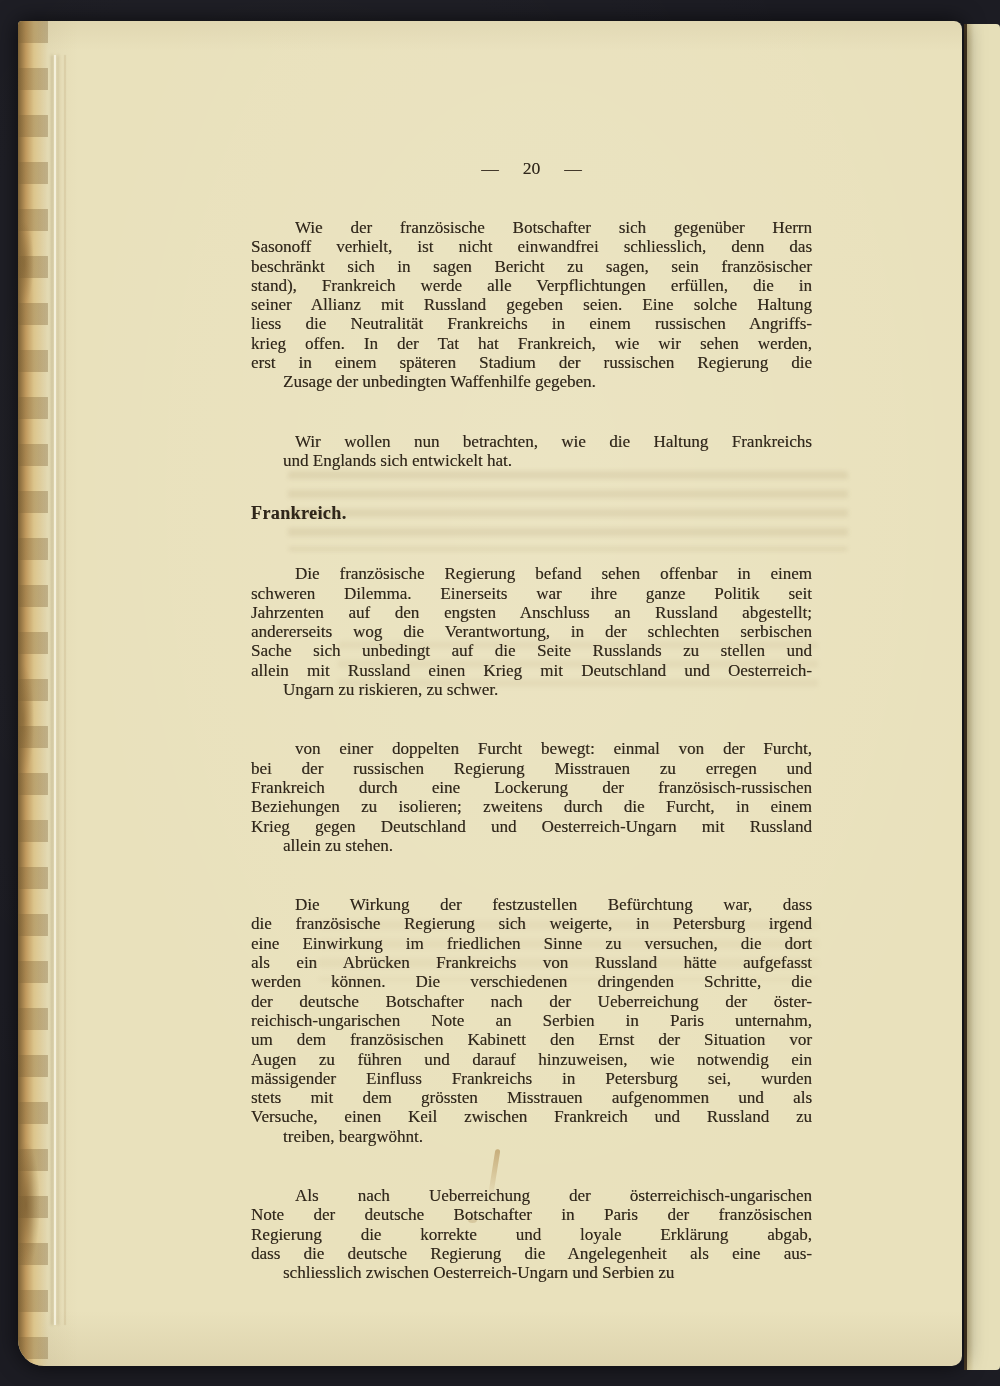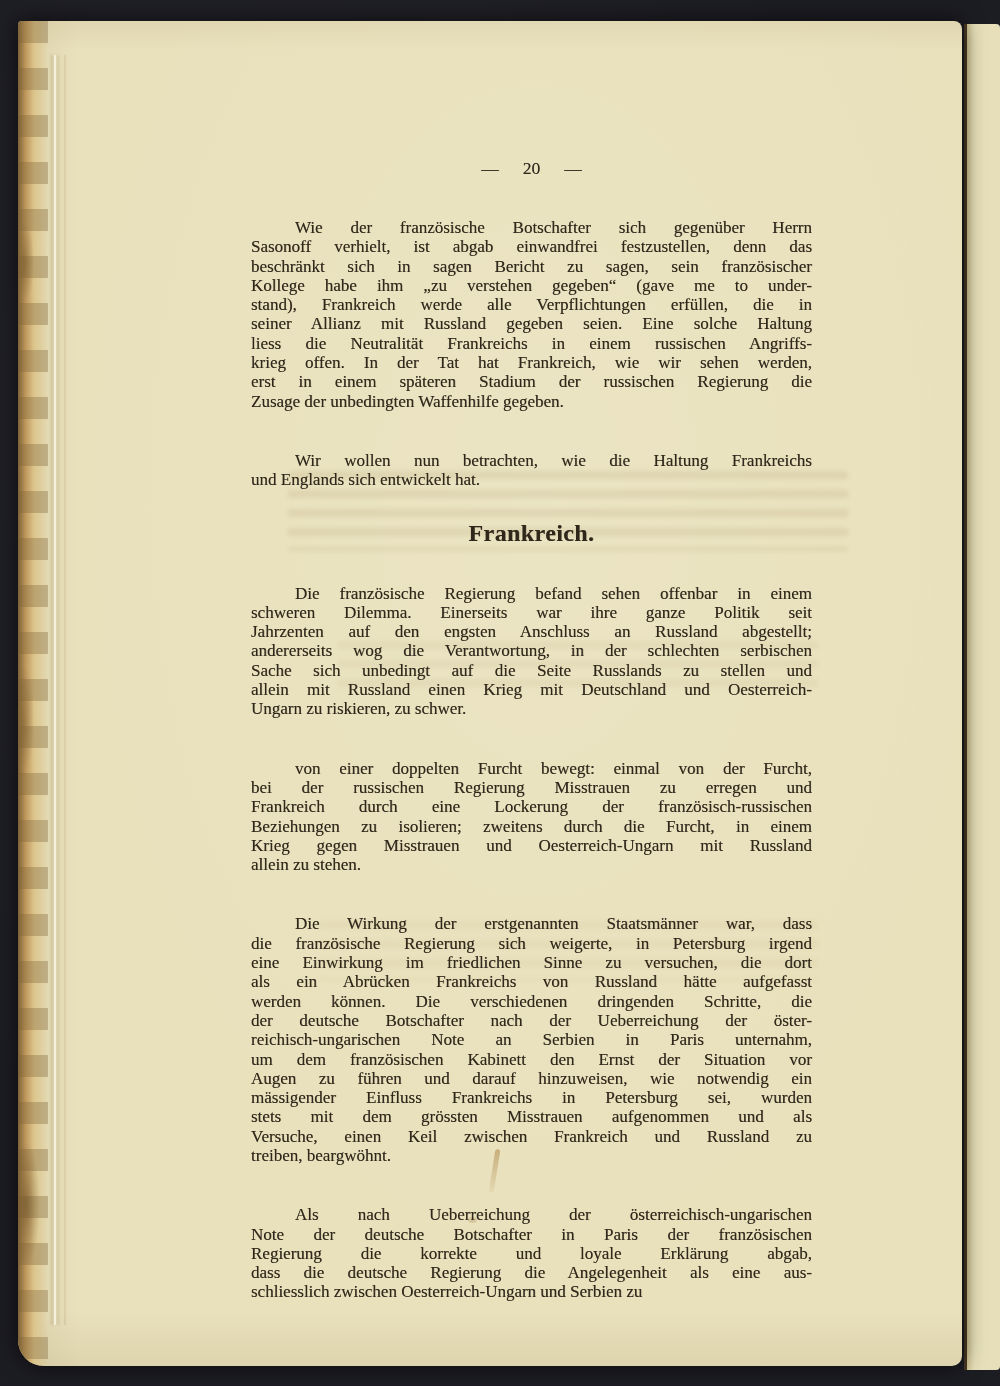--- a/index.html
+++ b/index.html
@@ -114,26 +114,26 @@
   .tline{
     line-height:19.3px;
     text-align:justify;
     text-align-last:justify;
     text-justify:inter-word;
     white-space:nowrap;
   }
   .tline.tline-last{
     text-align-last:left;
     white-space:normal;
+    margin-left:32px;
   }
   .para .tline:first-child{text-indent:44px;margin-top:40px;}
   .heading{
     margin:32px 0 5px 0;
-    text-align:center;
-    font-size:24px;
+    font-size:18px;
     font-weight:bold;
     letter-spacing:0.4px;
     line-height:22px;
   }
 </style>
 </head>
 <body>
 
 <div class="scan-bed">
 
@@ -153,23 +153,22 @@
     <div class="text-column">
 
       <div class="page-number-row">
         <span>—</span>
         <span>20</span>
         <span>—</span>
       </div>
 
       <div class="para">
           <div class="tline">Wie der französische Botschafter sich gegenüber Herrn</div>
-          <div class="tline">Sasonoff verhielt, ist abgab einwandfrei festzustellen, denn das</div>
+          <div class="tline">Sasonoff verhielt, ist nicht einwandfrei schliesslich, denn das</div>
           <div class="tline">beschränkt sich in sagen Bericht zu sagen, sein französischer</div>
-          <div class="tline">Kollege habe ihm „zu verstehen gegeben“ (gave me to under-</div>
           <div class="tline">stand), Frankreich werde alle Verpflichtungen erfüllen, die in</div>
           <div class="tline">seiner Allianz mit Russland gegeben seien. Eine solche Haltung</div>
           <div class="tline">liess die Neutralität Frankreichs in einem russischen Angriffs-</div>
           <div class="tline">krieg offen. In der Tat hat Frankreich, wie wir sehen werden,</div>
           <div class="tline">erst in einem späteren Stadium der russischen Regierung die</div>
           <div class="tline tline-last">Zusage der unbedingten Waffenhilfe gegeben.</div>
         </div>
 
       <div class="para">
           <div class="tline">Wir wollen nun betrachten, wie die Haltung Frankreichs</div>
@@ -186,26 +185,26 @@
           <div class="tline">Sache sich unbedingt auf die Seite Russlands zu stellen und</div>
           <div class="tline">allein mit Russland einen Krieg mit Deutschland und Oesterreich-</div>
           <div class="tline tline-last">Ungarn zu riskieren, zu schwer.</div>
         </div>
 
       <div class="para">
           <div class="tline">von einer doppelten Furcht bewegt: einmal von der Furcht,</div>
           <div class="tline">bei der russischen Regierung Misstrauen zu erregen und</div>
           <div class="tline">Frankreich durch eine Lockerung der französisch-russischen</div>
           <div class="tline">Beziehungen zu isolieren; zweitens durch die Furcht, in einem</div>
-          <div class="tline">Krieg gegen Misstrauen und Oesterreich-Ungarn mit Russland</div>
+          <div class="tline">Krieg gegen Deutschland und Oesterreich-Ungarn mit Russland</div>
           <div class="tline tline-last">allein zu stehen.</div>
         </div>
 
       <div class="para">
-          <div class="tline">Die Wirkung der erstgenannten Staatsmänner war, dass</div>
+          <div class="tline">Die Wirkung der festzustellen Befürchtung war, dass</div>
           <div class="tline">die französische Regierung sich weigerte, in Petersburg irgend</div>
           <div class="tline">eine Einwirkung im friedlichen Sinne zu versuchen, die dort</div>
           <div class="tline">als ein Abrücken Frankreichs von Russland hätte aufgefasst</div>
           <div class="tline">werden können. Die verschiedenen dringenden Schritte, die</div>
           <div class="tline">der deutsche Botschafter nach der Ueberreichung der öster-</div>
           <div class="tline">reichisch-ungarischen Note an Serbien in Paris unternahm,</div>
           <div class="tline">um dem französischen Kabinett den Ernst der Situation vor</div>
           <div class="tline">Augen zu führen und darauf hinzuweisen, wie notwendig ein</div>
           <div class="tline">mässigender Einfluss Frankreichs in Petersburg sei, wurden</div>
           <div class="tline">stets mit dem grössten Misstrauen aufgenommen und als</div>

